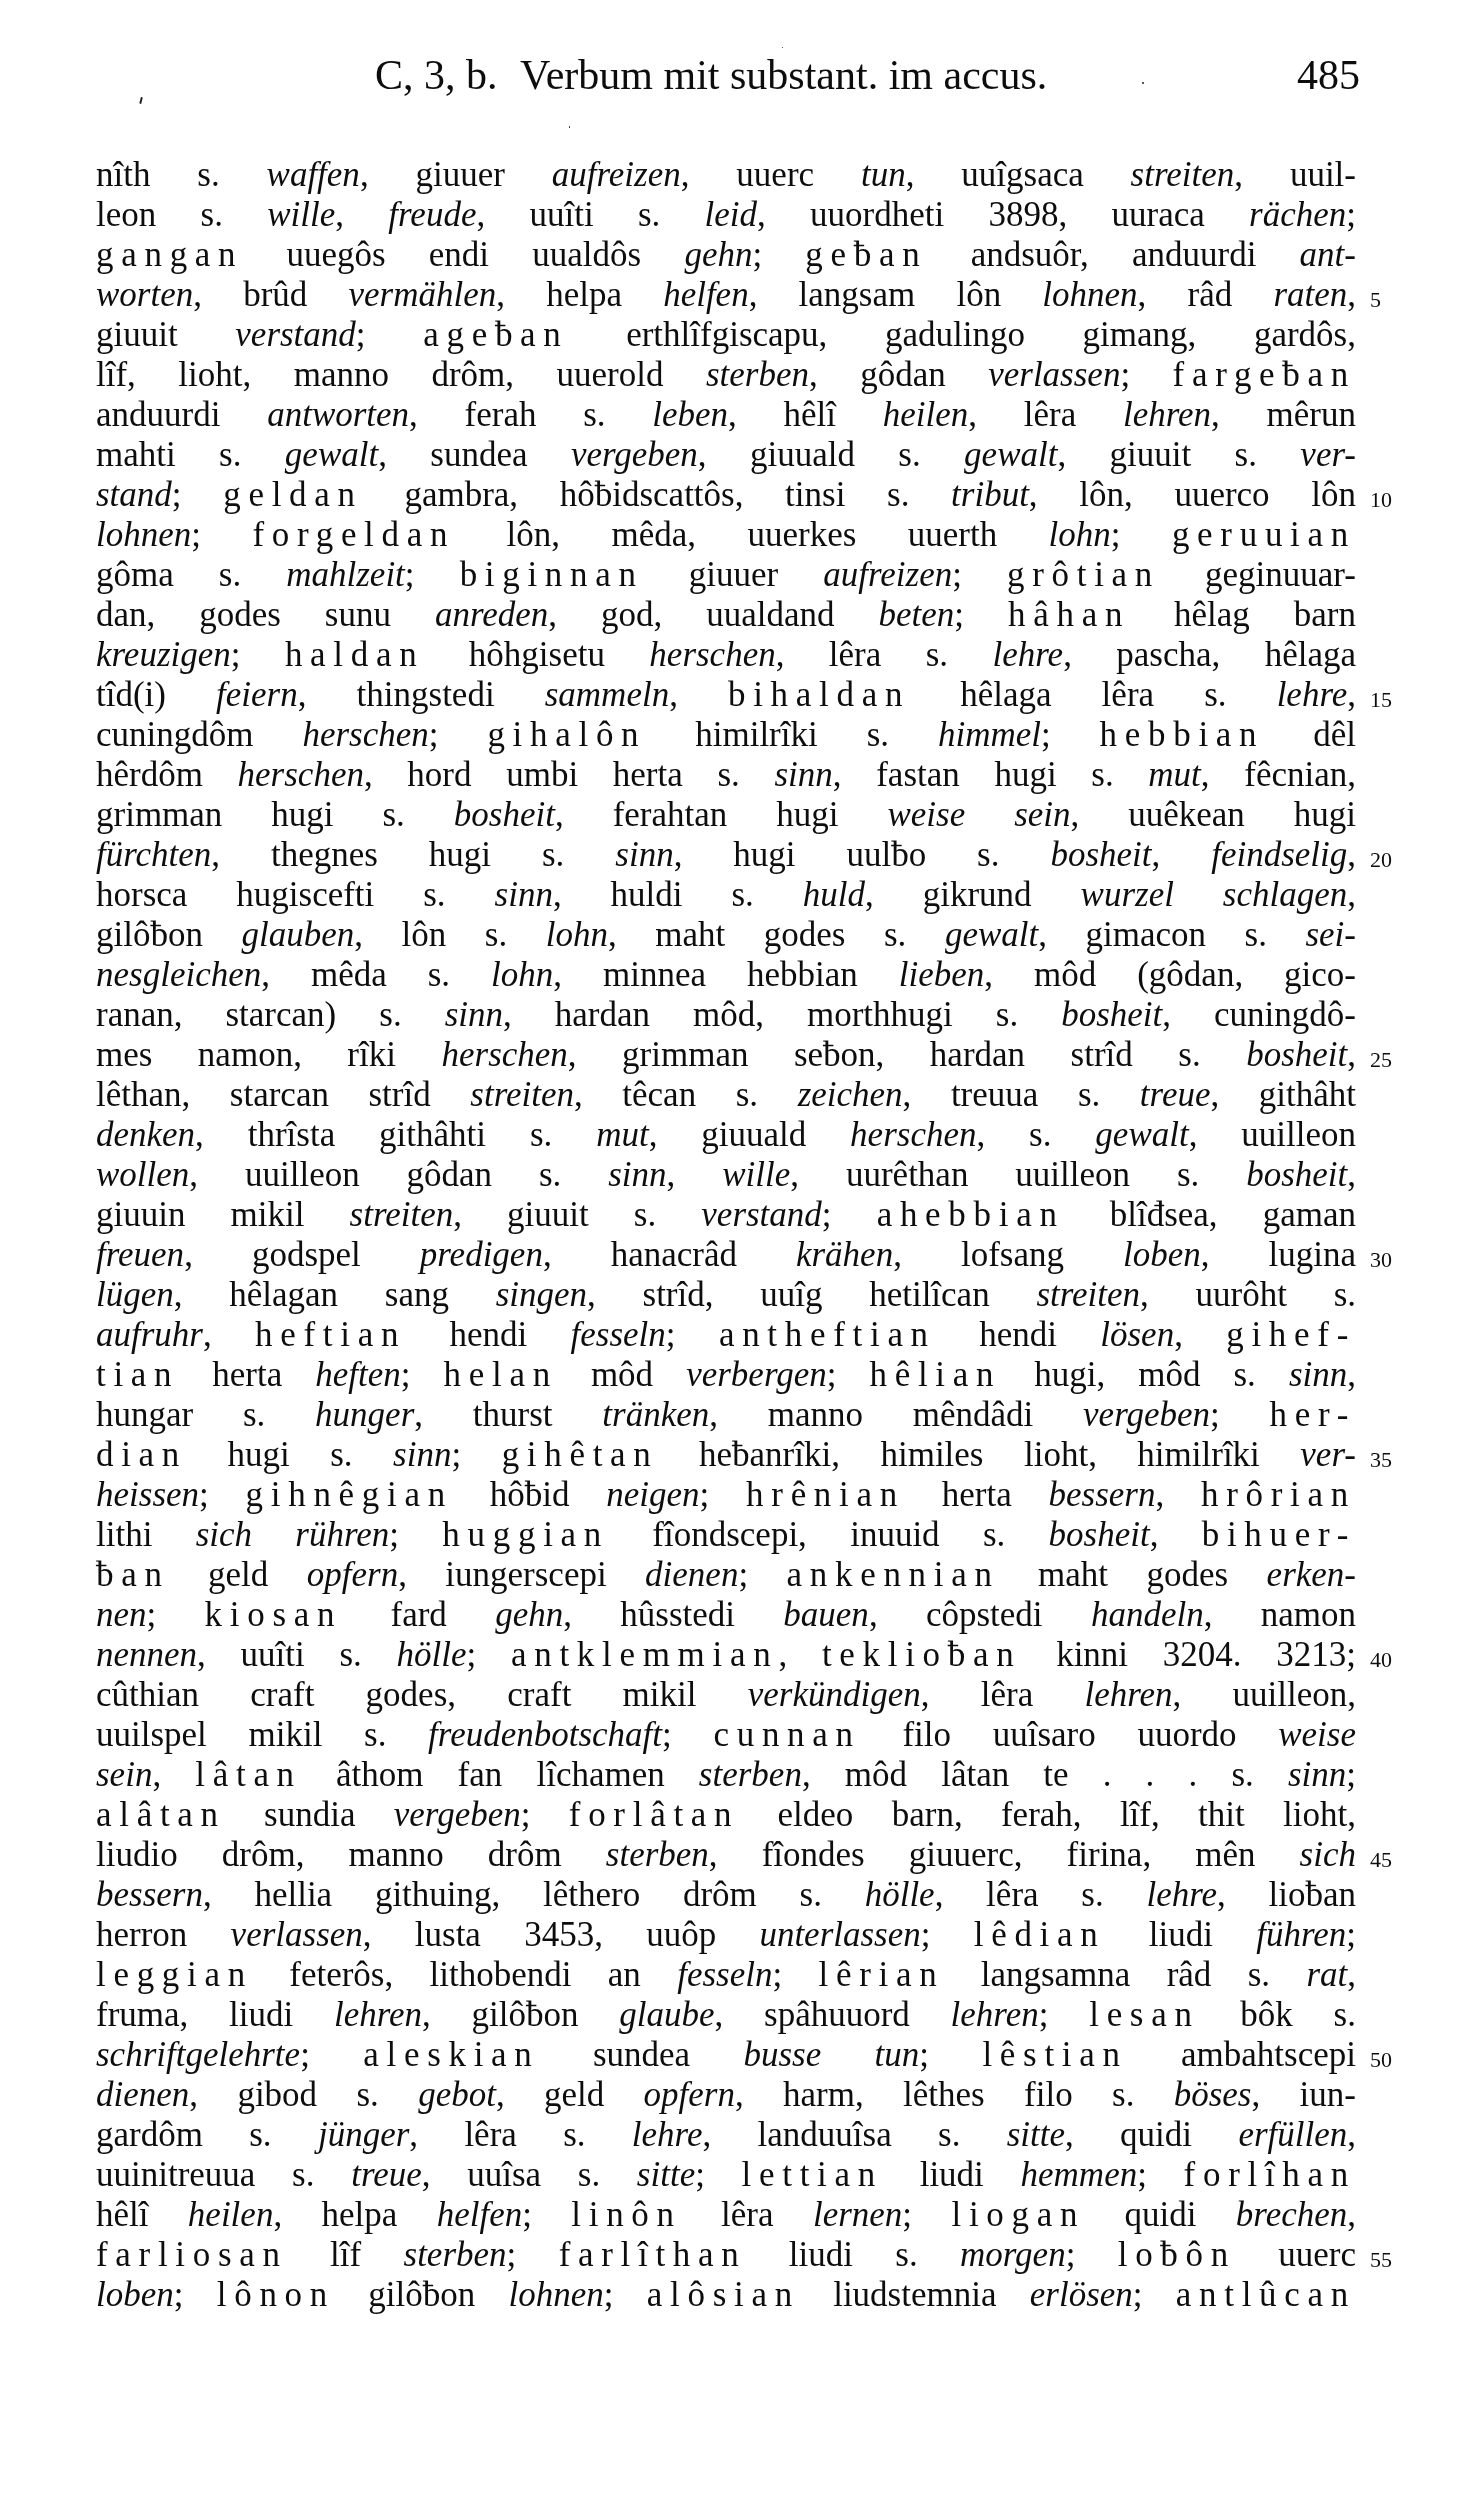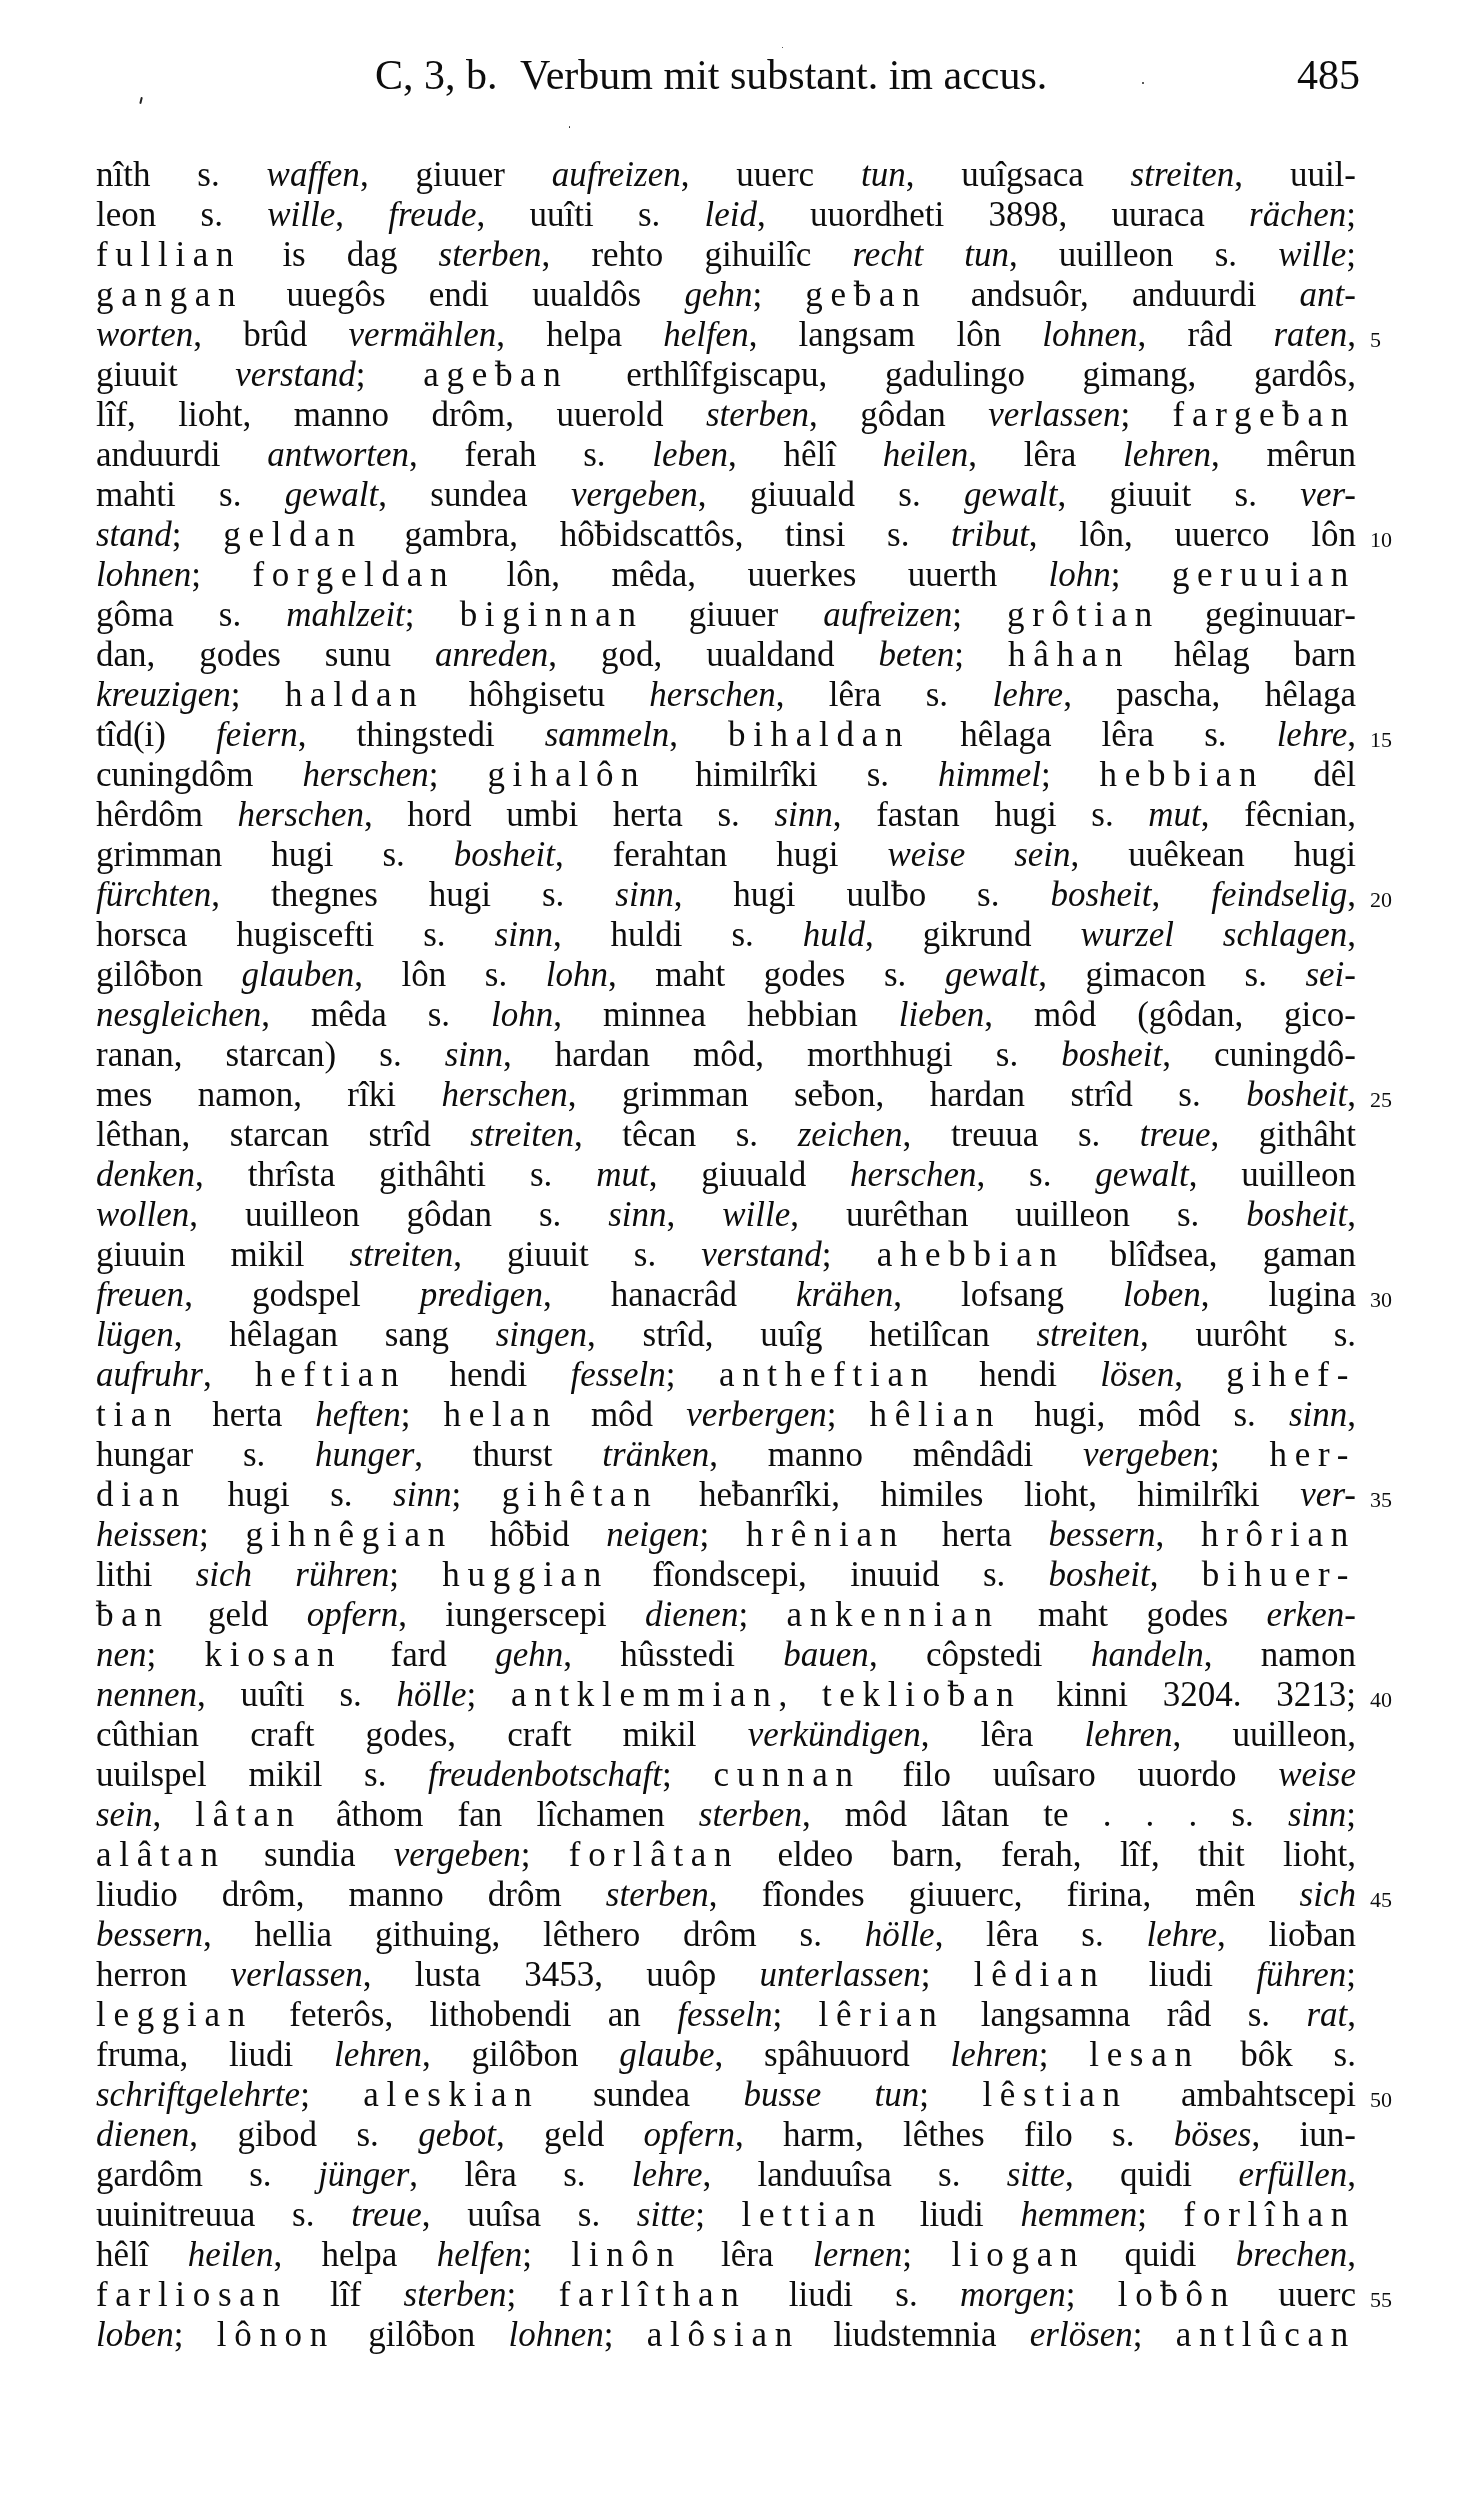--- a/index.html
+++ b/index.html
@@ -78,23 +78,20 @@
   </div>
 
   <div class="body-text" id="body-text">
       <div class="line">
         <div class="line-text"><span class="run">nîth s. </span><span class="gloss">waffen</span><span class="run">, giuuer </span><span class="gloss">aufreizen</span><span class="run">, uuerc </span><span class="gloss">tun</span><span class="run">, uuîgsaca </span><span class="gloss">streiten</span><span class="run">, uuil-</span></div>
       </div>
       <div class="line">
         <div class="line-text"><span class="run">leon s. </span><span class="gloss">wille</span><span class="run">, </span><span class="gloss">freude</span><span class="run">, uuîti s. </span><span class="gloss">leid</span><span class="run">, uuordheti 3898, uuraca </span><span class="gloss">rächen</span><span class="run">;</span></div>
       </div>
       <div class="line">
-        <div class="line-text"><span class="headword">fullian</span><span class="run"> is dag </span><span class="gloss">sterben</span><span class="run">, rehto gihuilîc </span><span class="gloss">recht tun</span><span class="run">, uuilleon s. </span><span class="gloss">wille</span><span class="run">;</span></div>
-      </div>
-      <div class="line">
         <div class="line-text"><span class="headword">gangan</span><span class="run"> uuegôs endi uualdôs </span><span class="gloss">gehn</span><span class="run">; </span><span class="headword">geƀan</span><span class="run"> andsuôr, anduurdi </span><span class="gloss">ant-</span></div>
       </div>
       <div class="line">
         <div class="line-text"><span class="gloss">worten</span><span class="run">, brûd </span><span class="gloss">vermählen</span><span class="run">, helpa </span><span class="gloss">helfen</span><span class="run">, langsam lôn </span><span class="gloss">lohnen</span><span class="run">, râd </span><span class="gloss">raten</span><span class="run">,</span></div>
         <span class="line-number">5</span>
       </div>
       <div class="line">
         <div class="line-text"><span class="run">giuuit </span><span class="gloss">verstand</span><span class="run">; </span><span class="headword">ageƀan</span><span class="run"> erthlîfgiscapu, gadulingo gimang, gardôs,</span></div>
       </div>
       <div class="line">

